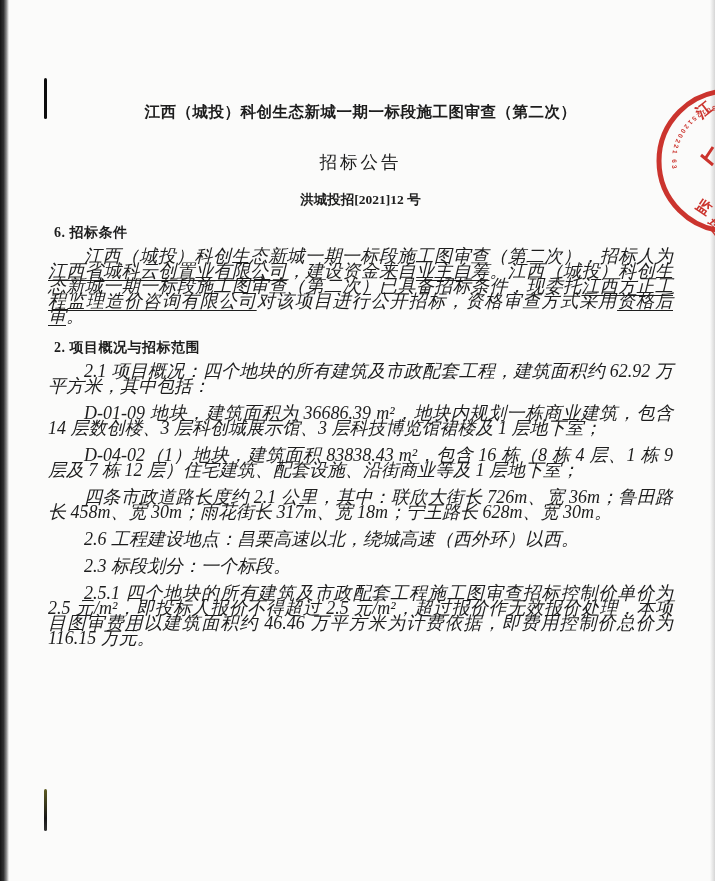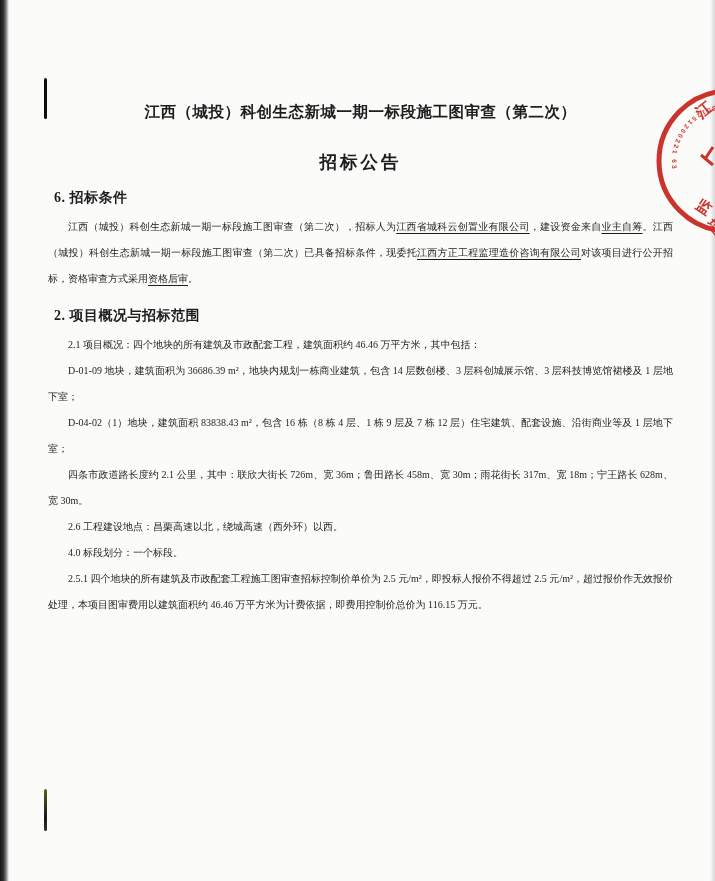--- a/index.html
+++ b/index.html
@@ -26,35 +26,35 @@
   .mark-bottom { left:44px; top:789px; height:42px;
                  background:linear-gradient(#5f5c22,#171717 70%,#333); }
 
   .content { position:absolute; left:48px; right:42px; top:80px; }
 
   .doc-title {
     margin:22px 0 0; font-size:15.5px; font-weight:bold;
     text-align:center; letter-spacing:0.5px;
   }
   .doc-subtitle {
-    margin:27px 0 0; font-size:17.5px; font-weight:bold;
+    margin:27px 0 0; font-size:17.5px; font-weight:normal;
     text-align:center; letter-spacing:3px;
   }
   .doc-number {
     margin:17px 0 0; font-size:13.5px; font-weight:bold; text-align:center;
   }
 
   .sec-heading {
     margin:15px 0 0 6px; font-size:14px; font-weight:bold; letter-spacing:0.5px;
   }
   .para {
-    margin:7px 0 0; font-size:10px; line-height:26px;
-    text-align:justify; text-indent:2em;
+    margin:7px 0 0; font-size:18px; line-height:15px;
+    text-align:justify; text-indent:2em;font-style:italic;
   }
-  .para + .para { margin-top:0; }
+  .para + .para { margin-top:12px; }
   .para u { text-underline-offset:3px; }
 
   
   .stamp { position:absolute; right:0; top:85px; width:64px; height:152px; opacity:0.92; }
   .stamp svg { display:block; }
 </style>
 </head>
 <body>
 
 <div class="page">
@@ -76,31 +76,32 @@
         <text x="44" y="122" font-size="15" fill="#c8241d" font-weight="bold" transform="rotate(34 44 122)" font-family="Liberation Serif, serif">监</text>
         <text x="56" y="138" font-size="15" fill="#c8241d" font-weight="bold" transform="rotate(52 56 138)" font-family="Liberation Serif, serif">理</text>
         <path d="M 50,70 L 62,80 M 62,62 L 54,74" stroke="#c8241d" stroke-width="3"></path>
       </g>
     </svg>
   </div>
 
   <div class="content">
     <h1 class="doc-title">江西（城投）科创生态新城一期一标段施工图审查（第二次）</h1>
     <h2 class="doc-subtitle">招标公告</h2>
+    <div class="doc-number">洪城投招[2021]12 号</div>
     <div id="sections">
         <section>
           <h3 class="sec-heading">6. 招标条件</h3>
           <p class="para"><span>江西（城投）科创生态新城一期一标段施工图审查（第二次），招标人为</span><u>江西省城科云创置业有限公司</u><span>，建设资金来自</span><u>业主自筹</u><span>。江西（城投）科创生态新城一期一标段施工图审查（第二次）已具备招标条件，现委托</span><u>江西方正工程监理造价咨询有限公司</u><span>对该项目进行公开招标，资格审查方式采用</span><u>资格后审</u><span>。</span></p>
         </section>
         <section>
           <h3 class="sec-heading">2. 项目概况与招标范围</h3>
-          <p class="para"><span>2.1 项目概况：四个地块的所有建筑及市政配套工程，建筑面积约 46.46 万平方米，其中包括：</span></p>
+          <p class="para"><span>2.1 项目概况：四个地块的所有建筑及市政配套工程，建筑面积约 62.92 万平方米，其中包括：</span></p>
           <p class="para"><span>D-01-09 地块，建筑面积为 36686.39 m²，地块内规划一栋商业建筑，包含 14 层数创楼、3 层科创城展示馆、3 层科技博览馆裙楼及 1 层地下室；</span></p>
           <p class="para"><span>D-04-02（1）地块，建筑面积 83838.43 m²，包含 16 栋（8 栋 4 层、1 栋 9 层及 7 栋 12 层）住宅建筑、配套设施、沿街商业等及 1 层地下室；</span></p>
           <p class="para"><span>四条市政道路长度约 2.1 公里，其中：联欣大街长 726m、宽 36m；鲁田路长 458m、宽 30m；雨花街长 317m、宽 18m；宁王路长 628m、宽 30m。</span></p>
           <p class="para"><span>2.6 工程建设地点：昌栗高速以北，绕城高速（西外环）以西。</span></p>
-          <p class="para"><span>4.0 标段划分：一个标段。</span></p>
+          <p class="para"><span>2.3 标段划分：一个标段。</span></p>
           <p class="para"><span>2.5.1 四个地块的所有建筑及市政配套工程施工图审查招标控制价单价为 2.5 元/m²，即投标人报价不得超过 2.5 元/m²，超过报价作无效报价处理，本项目图审费用以建筑面积约 46.46 万平方米为计费依据，即费用控制价总价为 116.15 万元。</span></p>
         </section>
       </div>
   </div>
 
 </div>
 
 </body></html>

